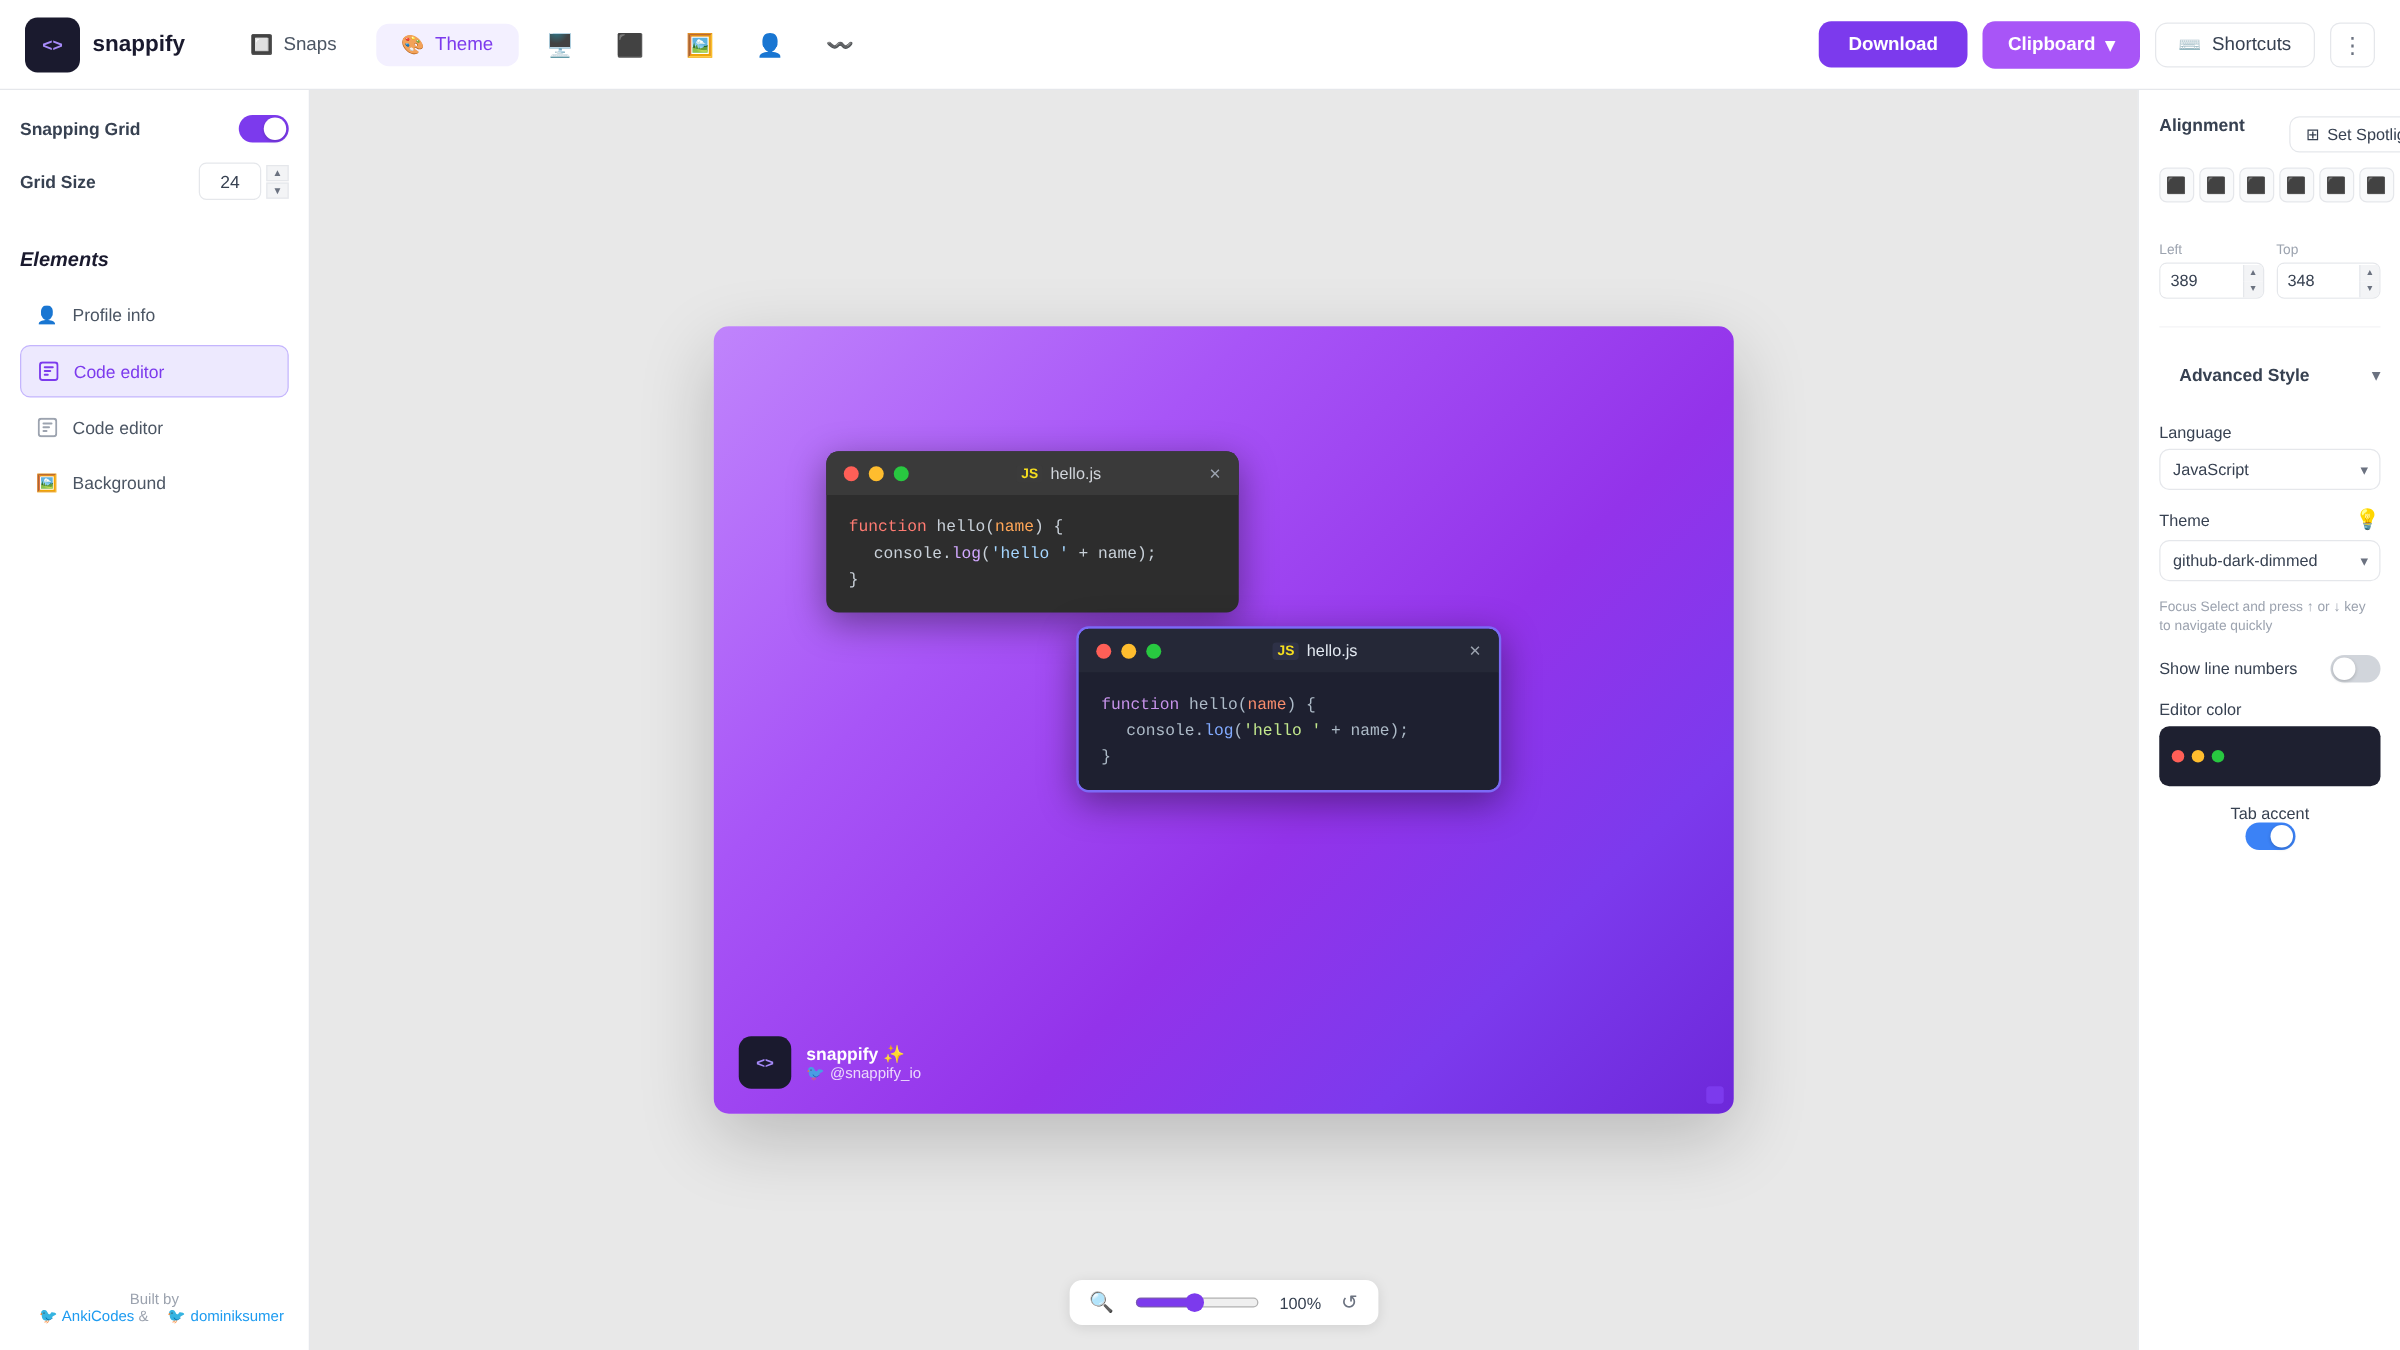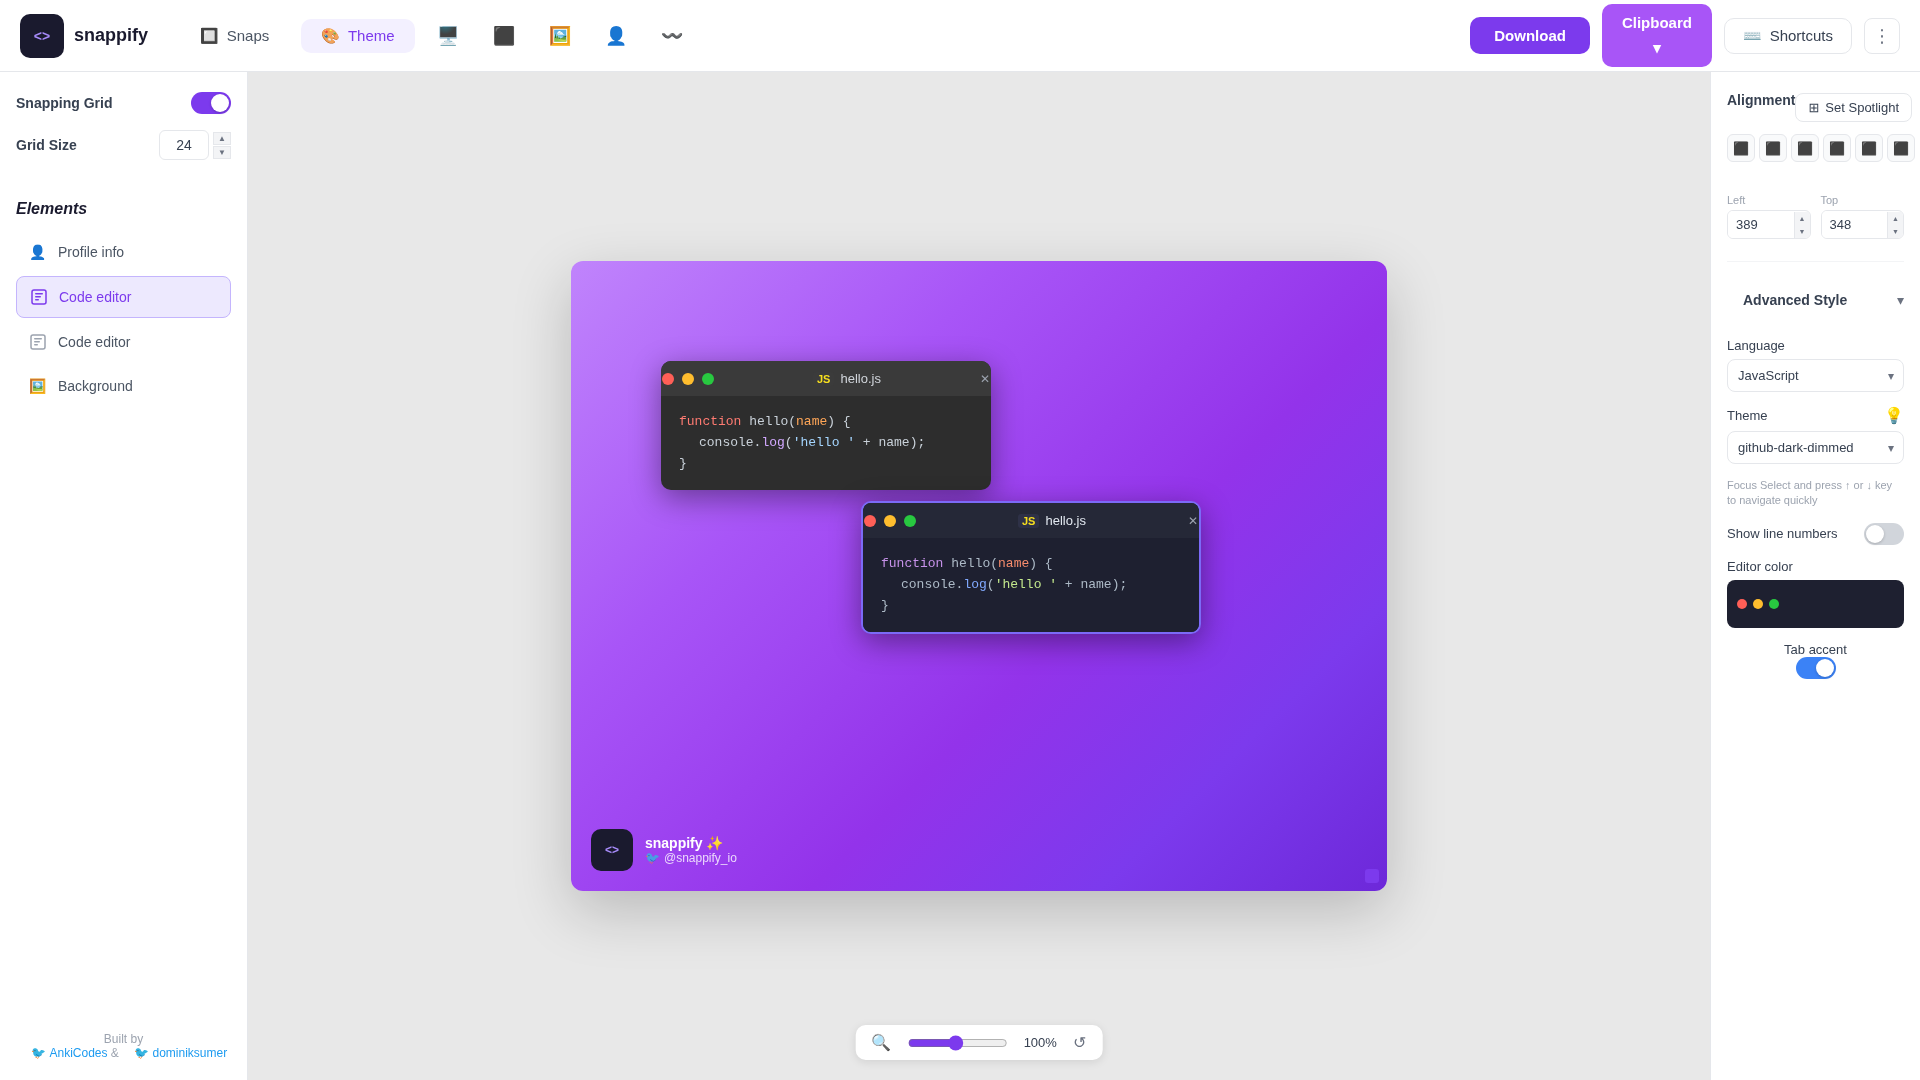--- a/index.html
+++ b/index.html
@@ -8,21 +8,21 @@
     
     .topbar { height: 72px; background: #fff; border-bottom: 1px solid #e5e7eb; display: flex; align-items: center; padding: 0 20px; gap: 12px; flex-shrink: 0; }
     .logo-area { display: flex; align-items: center; gap: 10px; margin-right: 20px; }
     .logo-box { width: 44px; height: 44px; background: #1a1a2e; border-radius: 10px; display: flex; align-items: center; justify-content: center; color: #7c6af7; font-size: 14px; font-weight: bold; }
     .app-name { font-size: 18px; font-weight: 700; color: #1a1a2e; }
     .nav-btn { display: flex; align-items: center; gap: 8px; padding: 8px 20px; border-radius: 10px; border: none; background: transparent; cursor: pointer; font-size: 15px; font-weight: 500; color: #4b5563; transition: background 0.15s; }
     .nav-btn.active { background: #f3f0ff; color: #7c3aed; }
     .nav-icon-btn { width: 44px; height: 44px; border-radius: 10px; border: none; background: transparent; cursor: pointer; display: flex; align-items: center; justify-content: center; color: #6b7280; font-size: 18px; }
     .spacer { flex: 1; }
     .btn-download { background: #7c3aed; color: #fff; border: none; border-radius: 10px; padding: 10px 24px; font-size: 15px; font-weight: 600; cursor: pointer; }
-    .btn-clipboard { background: #a855f7; color: #fff; border: none; border-radius: 10px; padding: 10px 20px; font-size: 15px; font-weight: 600; cursor: pointer; display: flex; align-items: center; gap: 8px; flex-direction: column; }
+    .btn-clipboard { background: #a855f7; color: #fff; border: none; border-radius: 10px; padding: 10px 20px; font-size: 15px; font-weight: 600; cursor: pointer; display: flex; align-items: center; gap: 8px; }
     .btn-shortcuts { display: flex; align-items: center; gap: 8px; padding: 8px 18px; border-radius: 10px; border: 1.5px solid #e5e7eb; background: #fff; cursor: pointer; font-size: 15px; font-weight: 500; color: #374151; }
     .more-btn { width: 36px; height: 36px; border-radius: 8px; border: 1.5px solid #e5e7eb; background: #fff; cursor: pointer; display: flex; align-items: center; justify-content: center; color: #6b7280; font-size: 18px; }
 
     
     .main-content { display: flex; flex: 1; overflow: hidden; }
 
     
     .sidebar { width: 248px; background: #fff; border-right: 1px solid #e5e7eb; display: flex; flex-direction: column; padding: 20px 16px; flex-shrink: 0; }
     .sidebar-section { margin-bottom: 20px; }
     .sidebar-row { display: flex; align-items: center; justify-content: space-between; margin-bottom: 16px; }
@@ -45,21 +45,21 @@
 
     
     .canvas-area { flex: 1; background: #e8e8e8; display: flex; align-items: center; justify-content: center; position: relative; overflow: hidden; }
     .canvas { width: 816px; height: 630px; background: linear-gradient(135deg, #c084fc 0%, #a855f7 30%, #9333ea 60%, #7c3aed 80%, #6d28d9 100%); border-radius: 12px; position: relative; overflow: hidden; box-shadow: 0 20px 60px rgba(0,0,0,0.2); }
     .canvas-inner { width: 100%; height: 100%; position: relative; }
 
     
     .code-window { position: absolute; border-radius: 10px; overflow: hidden; box-shadow: 0 8px 30px rgba(0,0,0,0.4); }
     .code-window-1 { top: 100px; left: 90px; width: 330px; background: #2d2d2d; }
     .code-window-2 { top: 240px; left: 290px; width: 340px; background: #1e2030; border: 2px solid #7c6af7; }
-    .window-titlebar { display: flex; align-items: center; gap: 8px; padding: 10px 1px; background: #3a3a3a; }
+    .window-titlebar { display: flex; align-items: center; gap: 8px; padding: 10px 14px; background: #3a3a3a; }
     .window-titlebar-2 { background: #252837; }
     .window-dot { width: 12px; height: 12px; border-radius: 50%; }
     .dot-red { background: #ff5f57; }
     .dot-yellow { background: #ffbd2e; }
     .dot-green { background: #28c840; }
     .window-title { flex: 1; display: flex; align-items: center; justify-content: center; gap: 6px; font-size: 13px; color: #d1d5db; }
     .js-badge { color: #f7df1e; font-weight: 700; font-size: 11px; background: #3b3b3b; padding: 1px 4px; border-radius: 3px; }
     .js-badge-2 { color: #f7df1e; font-weight: 700; font-size: 11px; background: #2e3147; padding: 1px 4px; border-radius: 3px; }
     .close-x { color: #9ca3af; font-size: 12px; cursor: pointer; margin-left: auto; }
     .code-body { padding: 16px 18px; font-family: 'Courier New', monospace; font-size: 13px; line-height: 1.6; }
@@ -86,21 +86,21 @@
     .zoom-pct { font-size: 13px; color: #374151; font-weight: 500; }
     .reset-btn { color: #6b7280; font-size: 16px; cursor: pointer; }
 
     
     .right-panel { width: 210px; background: #fff; border-left: 1px solid #e5e7eb; display: flex; flex-direction: column; padding: 20px 16px; flex-shrink: 0; overflow-y: auto; }
     .panel-section { margin-bottom: 20px; }
     .panel-title { font-size: 14px; font-weight: 700; color: #374151; margin-bottom: 14px; }
     .alignment-grid { display: grid; grid-template-columns: repeat(6, 28px); gap: 4px; margin-bottom: 12px; }
     .align-btn { width: 28px; height: 28px; border: 1.5px solid #e5e7eb; border-radius: 6px; background: #f9fafb; cursor: pointer; display: flex; align-items: center; justify-content: center; font-size: 13px; color: #6b7280; }
     .set-spotlight-btn { display: flex; align-items: center; gap: 6px; padding: 6px 12px; border: 1.5px solid #e5e7eb; border-radius: 8px; background: #fff; cursor: pointer; font-size: 13px; color: #374151; white-space: nowrap; }
-    .alignment-header { display: flex; align-items: center; justify-content: space-between; margin-bottom: 12px; }
+    .alignment-header { display: flex; align-items: center; justify-content: space-between; margin-bottom: 12px; gap: 36px; }
     .pos-row { display: flex; gap: 10px; margin-bottom: 14px; }
     .pos-field { flex: 1; }
     .pos-label { font-size: 11px; color: #9ca3af; margin-bottom: 4px; }
     .pos-input-wrap { display: flex; align-items: center; border: 1.5px solid #e5e7eb; border-radius: 6px; overflow: hidden; }
     .pos-input { width: 100%; border: none; padding: 6px 8px; font-size: 13px; color: #374151; outline: none; }
     .pos-spins { display: flex; flex-direction: column; }
     .pos-spin { height: 13px; width: 16px; background: #f3f4f6; border: none; border-left: 1px solid #e5e7eb; cursor: pointer; display: flex; align-items: center; justify-content: center; font-size: 7px; color: #6b7280; }
     .constraint-box { width: 80px; height: 80px; border: 2px solid #e5e7eb; border-radius: 8px; position: relative; margin: 0 auto 20px; }
     .constraint-center-h { position: absolute; top: 50%; left: 0; right: 0; height: 2px; background: #7c3aed; transform: translateY(-50%); }
     .constraint-center-v { position: absolute; left: 50%; top: 0; bottom: 0; width: 2px; background: #7c3aed; transform: translateX(-50%); }

